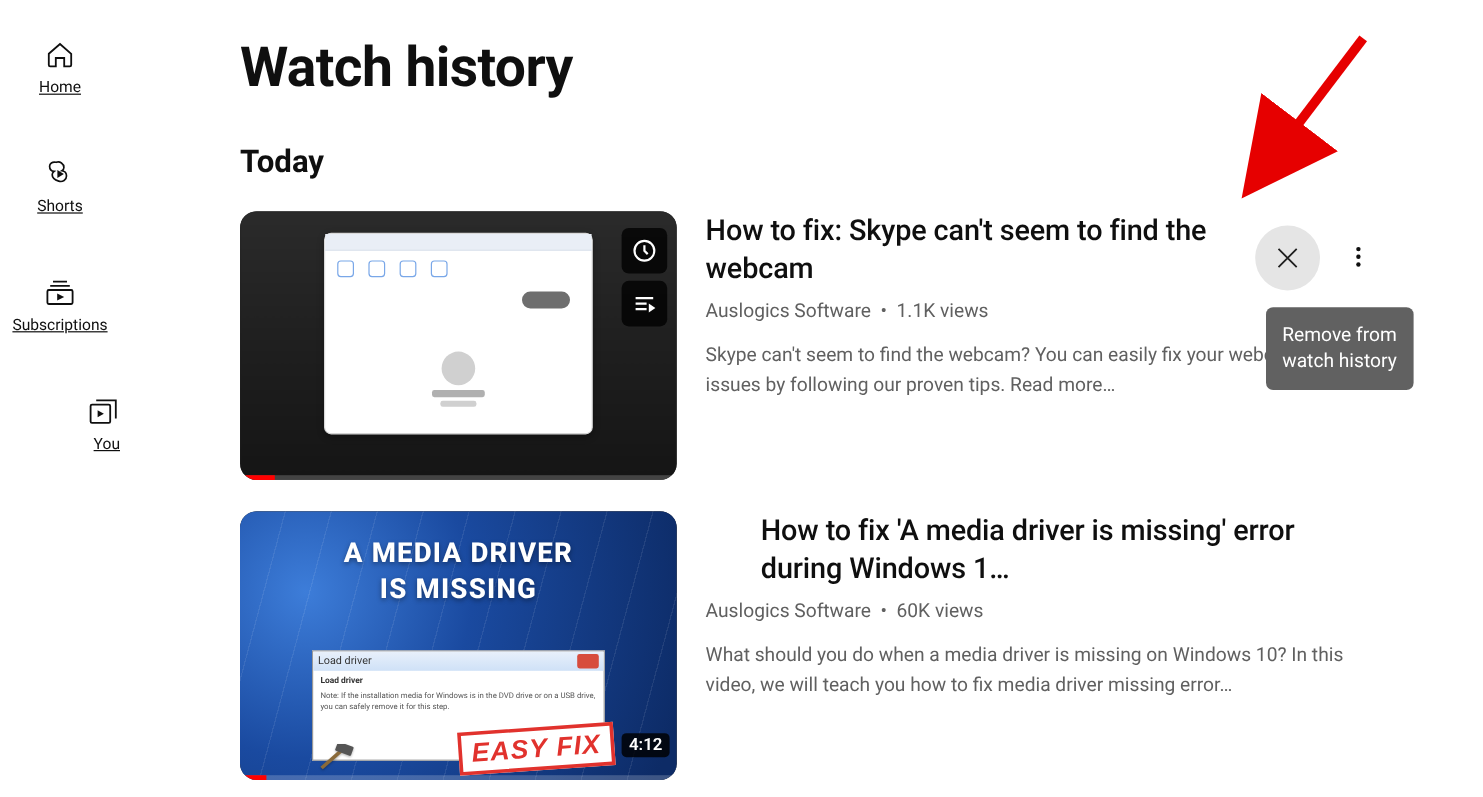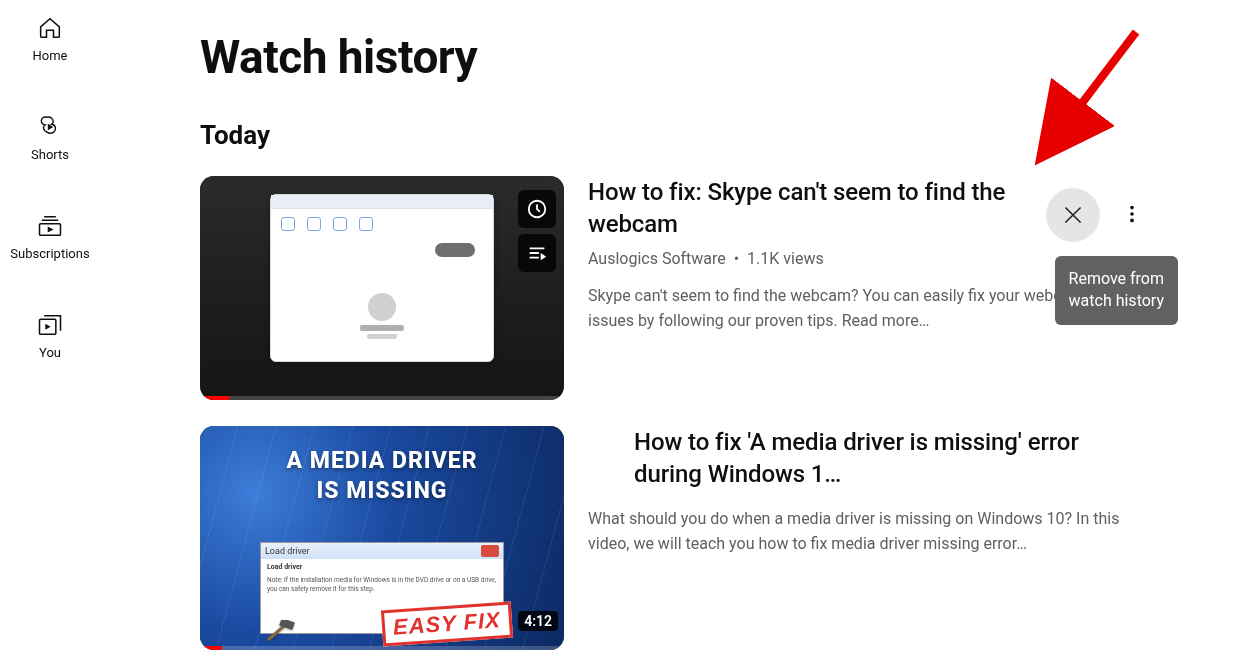--- a/index.html
+++ b/index.html
@@ -8,23 +8,25 @@
       background: #fff;
       color: #0f0f0f;
       width: 1236px;
       height: 664px;
       overflow: hidden;
       display: flex;
     }
 
     .sidebar {
       width: 100px;
+      padding-top: 18px;
       display: flex;
       flex-direction: column;
       align-items: center;
+      text-decoration: underline;
     }
     .side-item {
       display: flex;
       flex-direction: column;
       align-items: center;
       width: 100%;
       padding: 14px 0 14px;
       gap: 6px;
       cursor: pointer;
     }
@@ -213,21 +215,21 @@
     }
     .more-btn {
       position:absolute; top: 18px; right: 4px;
       width:40px; height:40px; display:flex; align-items:center; justify-content:center;
       cursor:pointer;
     }
     .tooltip {
       position:absolute; top: 80px; right: -22px;
       background:#616161; color:#fff; font-size:16px;
       padding:12px 14px; border-radius:6px; line-height:1.4;
-      text-align:center;
+      text-align:left;
     }
 
     .arrow {
       position:absolute;
       top: 12px; right: 80px;
       width: 160px; height: 160px;
       pointer-events:none;
     }
   </style>
 </head>
@@ -254,21 +256,21 @@
   <div class="side-item" style="margin-top:22px;">
     <span class="icon-wrap">
       <svg width="28" height="28" viewBox="0 0 24 24" fill="none" stroke="#0f0f0f" stroke-width="1.3">
           <path d="M7 4h10M5 7h14"></path>
           <rect x="3" y="10" width="18" height="10" rx="1"></rect>
           <path d="M10 12.5v5l5-2.5z" fill="#0f0f0f" stroke="none"></path>
         </svg>
     </span>
     <span class="side-label">Subscriptions</span>
   </div>
-  <div class="side-item" style="margin-top:22px;">
+  <div class="side-item" style="margin-top:22px;align-items:flex-end;">
     <span class="icon-wrap">
       <svg width="28" height="28" viewBox="0 0 24 24" fill="none" stroke="#0f0f0f" stroke-width="1.3">
           <rect x="3" y="7" width="14" height="13" rx="1"></rect>
           <path d="M7 4h14v13"></path>
           <path d="M8 11v5l4.5-2.5z" fill="#0f0f0f" stroke="none"></path>
         </svg>
     </span>
     <span class="side-label">You</span>
   </div>
 </div>
@@ -370,17 +372,22 @@
           </svg>
       </div>
       <div class="easy-fix">EASY FIX</div>
       <div class="duration">4:12</div>
       <div class="progress-bar">
           <div class="fill" style="width:6%"></div>
         </div>
     </div>
     <div class="meta">
       <div class="vtitle" style="padding-right:10px;margin-left:46px;">How to fix 'A media driver is missing' error during Windows 1…</div>
+      <div class="byline">
+        <span>Auslogics Software</span>
+        &nbsp;•&nbsp;
+        <span>60K views</span>
+      </div>
       <div class="desc">What should you do when a media driver is missing on Windows 10? In this video, we will teach you how to fix media driver missing error…</div>
     </div>
   </div>
 
 </div>
 
 </body></html>

